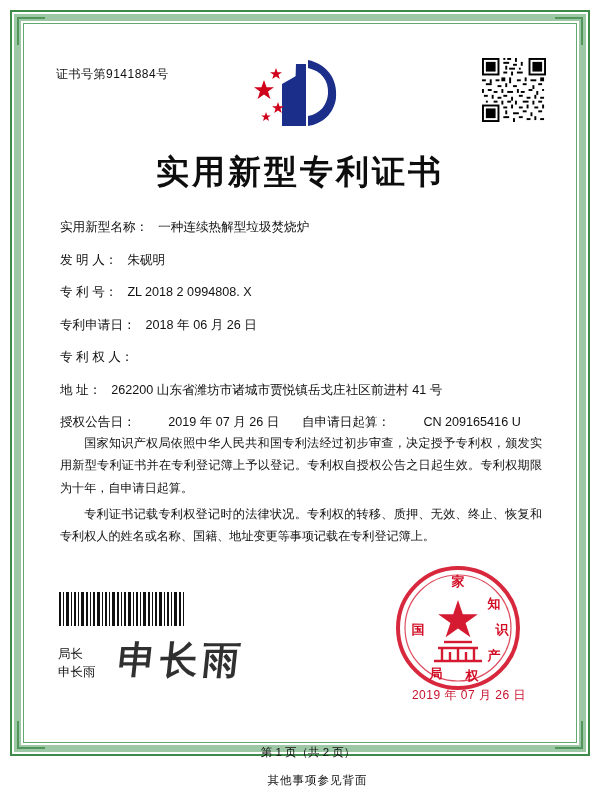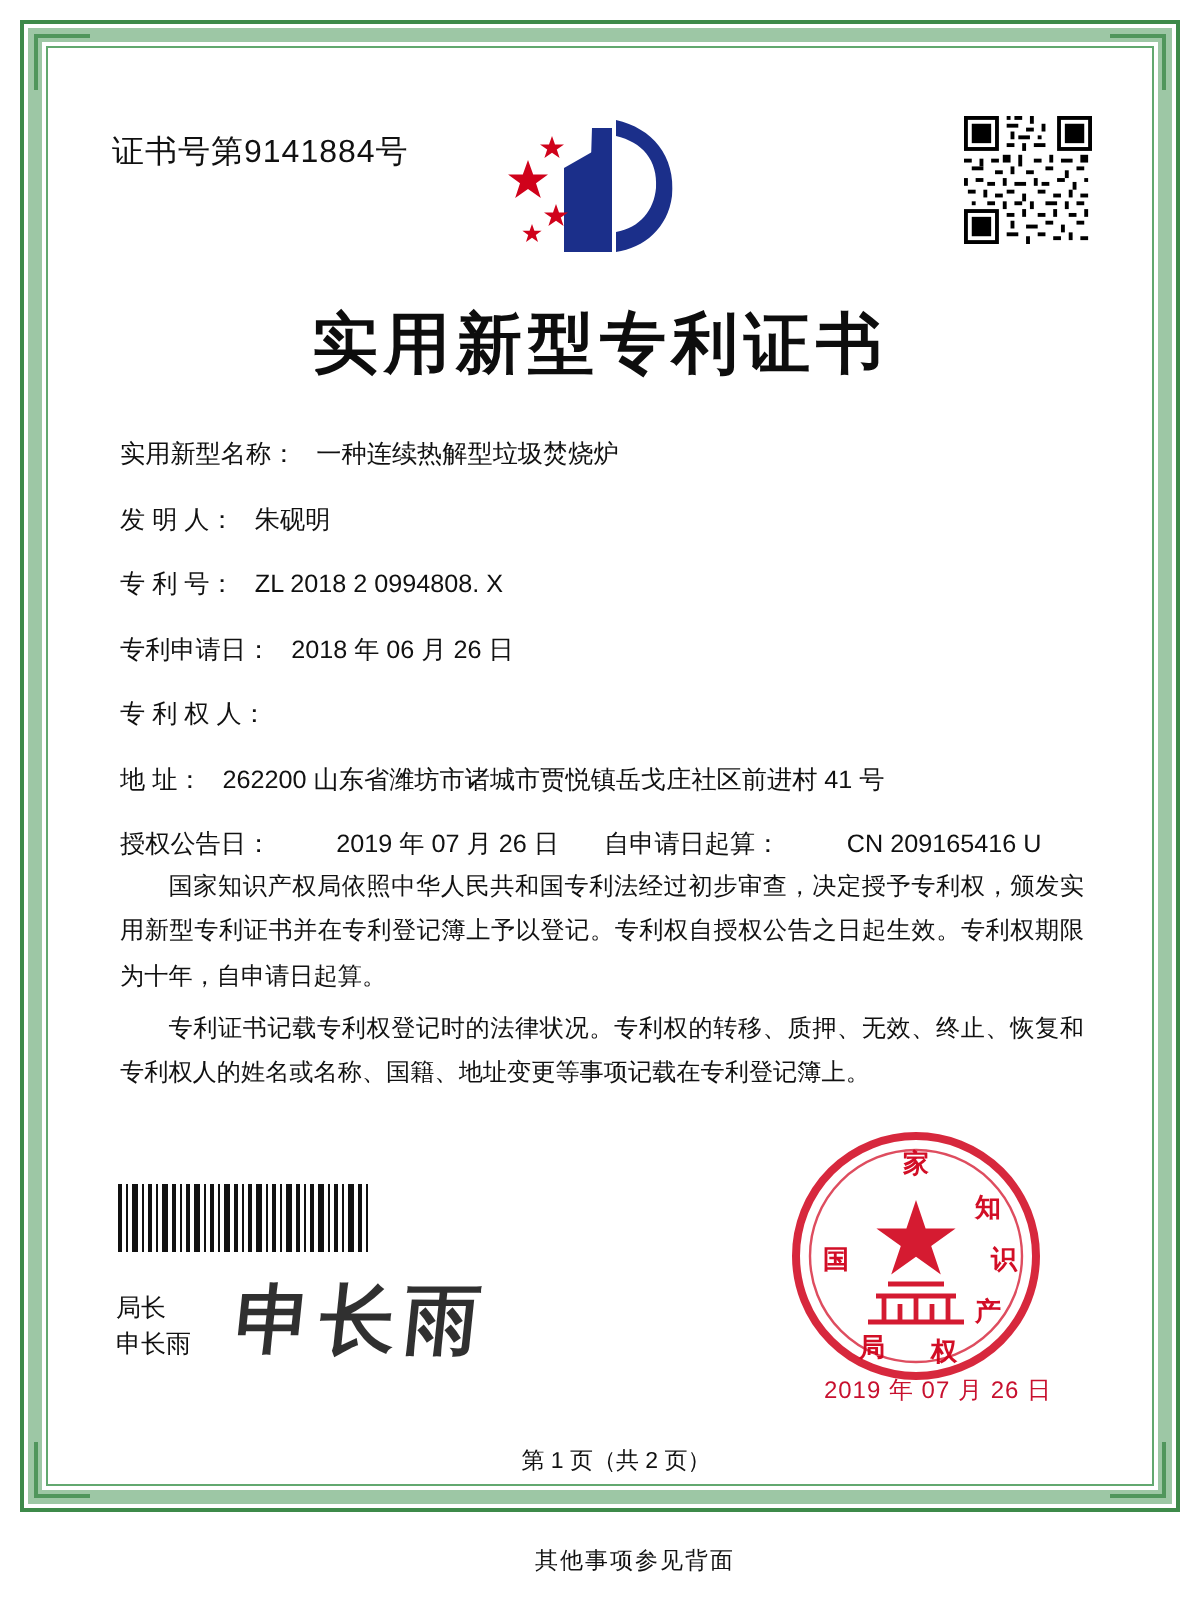--- a/index.html
+++ b/index.html
@@ -74,21 +74,21 @@
     top: 40px;
     right: 40px;
     bottom: 70px;
   }
 
   
   .cert-no {
     position: absolute;
     left: 16px;
     top: 26px;
-    font-size: 16px;
+    font-size: 12px;
     letter-spacing: 0.5px;
     color: #111;
   }
 
   .logo {
     position: absolute;
     left: 50%;
     top: 14px;
     transform: translateX(-50%);
     width: 96px;
@@ -204,21 +204,21 @@
     bottom: 26px;
     font-size: 12px;
     color: #c8102e;
     letter-spacing: 0.5px;
   }
 
   .page-no {
     position: absolute;
     left: 0;
     right: 0;
-    bottom: 62px;
+    bottom: 40px;
     text-align: center;
     font-size: 11.5px;
     color: #111;
     padding-left: 16px;
   }
   .footer-note {
     position: absolute;
     left: 0;
     right: 0;
     bottom: 12px;

